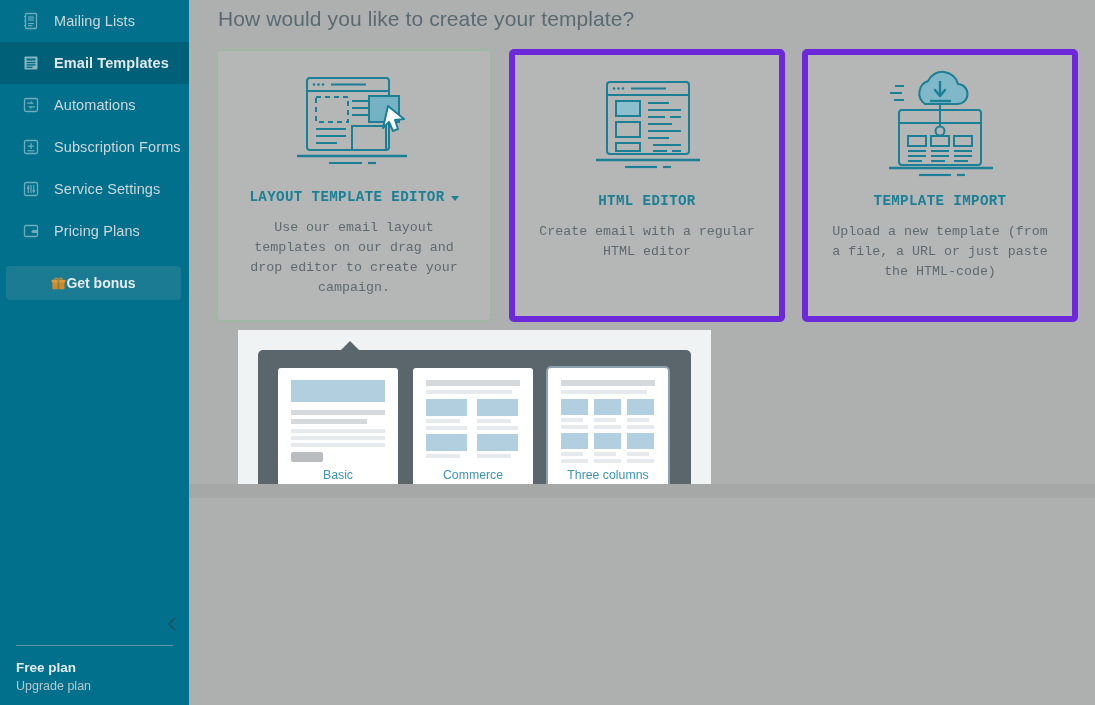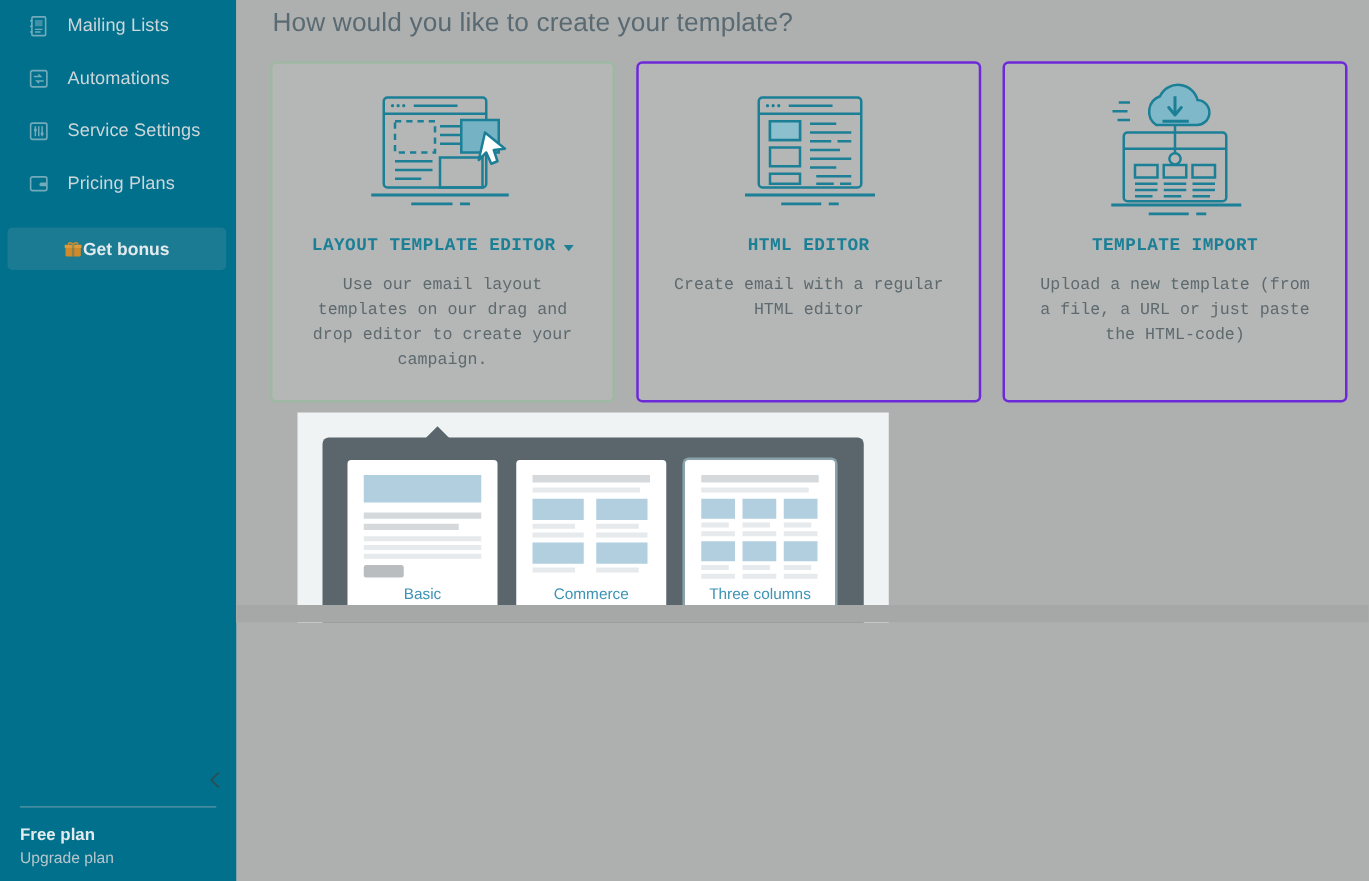--- a/index.html
+++ b/index.html
@@ -66,21 +66,21 @@
     position: absolute; left: 29px; top: 7px;
     font-size: 21px; color: #5a6a72; font-weight: normal;
     letter-spacing: .1px;
   }
 
   #cards { position: absolute; left: 27px; top: 49px; display: flex; gap: 17px; font-family: Liberation Mono, monospace; }
   .card {
     width: 276px; height: 273px;
     background: #b5b7b7;
     border-radius: 5px;
-    border: 2px solid #6d28d9;
+    border: 6px solid #6d28d9;
     display: flex; flex-direction: column; align-items: center;
     cursor: pointer;
     padding-top: 6px;
   }
   .card.selected { border: 2px solid #9fb8a4; background: #b5b7b7; }
   .card-icon { height: 128px; display: flex; align-items: center; justify-content: center; }
   .card-title {
     color: #1b7f96; font-size: 14.2px; font-weight: bold;
     letter-spacing: .35px; margin-top: 4px;
     display: flex; align-items: center; gap: 6px;
@@ -165,32 +165,54 @@
             <line x1="6" y1="13.6" x2="10.5" y2="13.6" stroke="#9ec2cd" stroke-width="1.1"></line>
             <line x1="2" y1="4.5" x2="4" y2="4.5" stroke="#9ec2cd" stroke-width="1.2"></line>
             <line x1="2" y1="9" x2="4" y2="9" stroke="#9ec2cd" stroke-width="1.2"></line>
             <line x1="2" y1="13.5" x2="4" y2="13.5" stroke="#9ec2cd" stroke-width="1.2"></line>
           </svg>
       </span>
       <span class="nav-label">Mailing Lists</span>
     </div>
 
 
+    <div class="nav-item active">
+      <span class="nav-ico">
+        <svg viewBox="0 0 18 18" width="18" height="18">
+            <rect x="2.5" y="2.5" width="13" height="13" rx="1" fill="#cfe2e8" opacity=".9"></rect>
+            <rect x="4.5" y="4.5" width="9" height="2" fill="#00708c"></rect>
+            <rect x="4.5" y="7.8" width="9" height="1.4" fill="#00708c"></rect>
+            <rect x="4.5" y="10.2" width="9" height="1.4" fill="#00708c"></rect>
+            <rect x="4.5" y="12.6" width="6" height="1.4" fill="#00708c"></rect>
+          </svg>
+      </span>
+      <span class="nav-label">Email Templates</span>
+    </div>
 
     <div class="nav-item">
       <span class="nav-ico">
         <svg viewBox="0 0 18 18" width="18" height="18">
             <rect x="2.5" y="2.5" width="13" height="13" rx="1.5" fill="none" stroke="#9ec2cd" stroke-width="1.3"></rect>
             <path d="M5.5 7.2 h5 l-1.4 -1.4 M12.5 10.8 h-5 l1.4 1.4" fill="none" stroke="#9ec2cd" stroke-width="1.2" stroke-linecap="round"></path>
             <line x1="5.5" y1="7.2" x2="5.5" y2="10.8" stroke="#9ec2cd" stroke-width="0"></line>
           </svg>
       </span>
       <span class="nav-label">Automations</span>
     </div>
 
+    <div class="nav-item">
+      <span class="nav-ico">
+        <svg viewBox="0 0 18 18" width="18" height="18">
+            <rect x="2.5" y="2.5" width="13" height="13" rx="1.5" fill="none" stroke="#9ec2cd" stroke-width="1.3"></rect>
+            <path d="M9 5.6 v5 M6.5 8.1 h5" stroke="#9ec2cd" stroke-width="1.3" stroke-linecap="round"></path>
+            <line x1="5.5" y1="12.8" x2="12.5" y2="12.8" stroke="#9ec2cd" stroke-width="1.2"></line>
+          </svg>
+      </span>
+      <span class="nav-label">Subscription Forms</span>
+    </div>
 
     <div class="nav-item">
       <span class="nav-ico">
         <svg viewBox="0 0 18 18" width="18" height="18">
             <rect x="2.5" y="2.5" width="13" height="13" rx="1.5" fill="none" stroke="#9ec2cd" stroke-width="1.3"></rect>
             <line x1="6.3" y1="5" x2="6.3" y2="13" stroke="#9ec2cd" stroke-width="1.2"></line>
             <line x1="9" y1="5" x2="9" y2="13" stroke="#9ec2cd" stroke-width="1.2"></line>
             <line x1="11.7" y1="5" x2="11.7" y2="13" stroke="#9ec2cd" stroke-width="1.2"></line>
             <rect x="5.2" y="7" width="2.2" height="2" fill="#9ec2cd"></rect>
             <rect x="10.6" y="10" width="2.2" height="2" fill="#9ec2cd"></rect>

